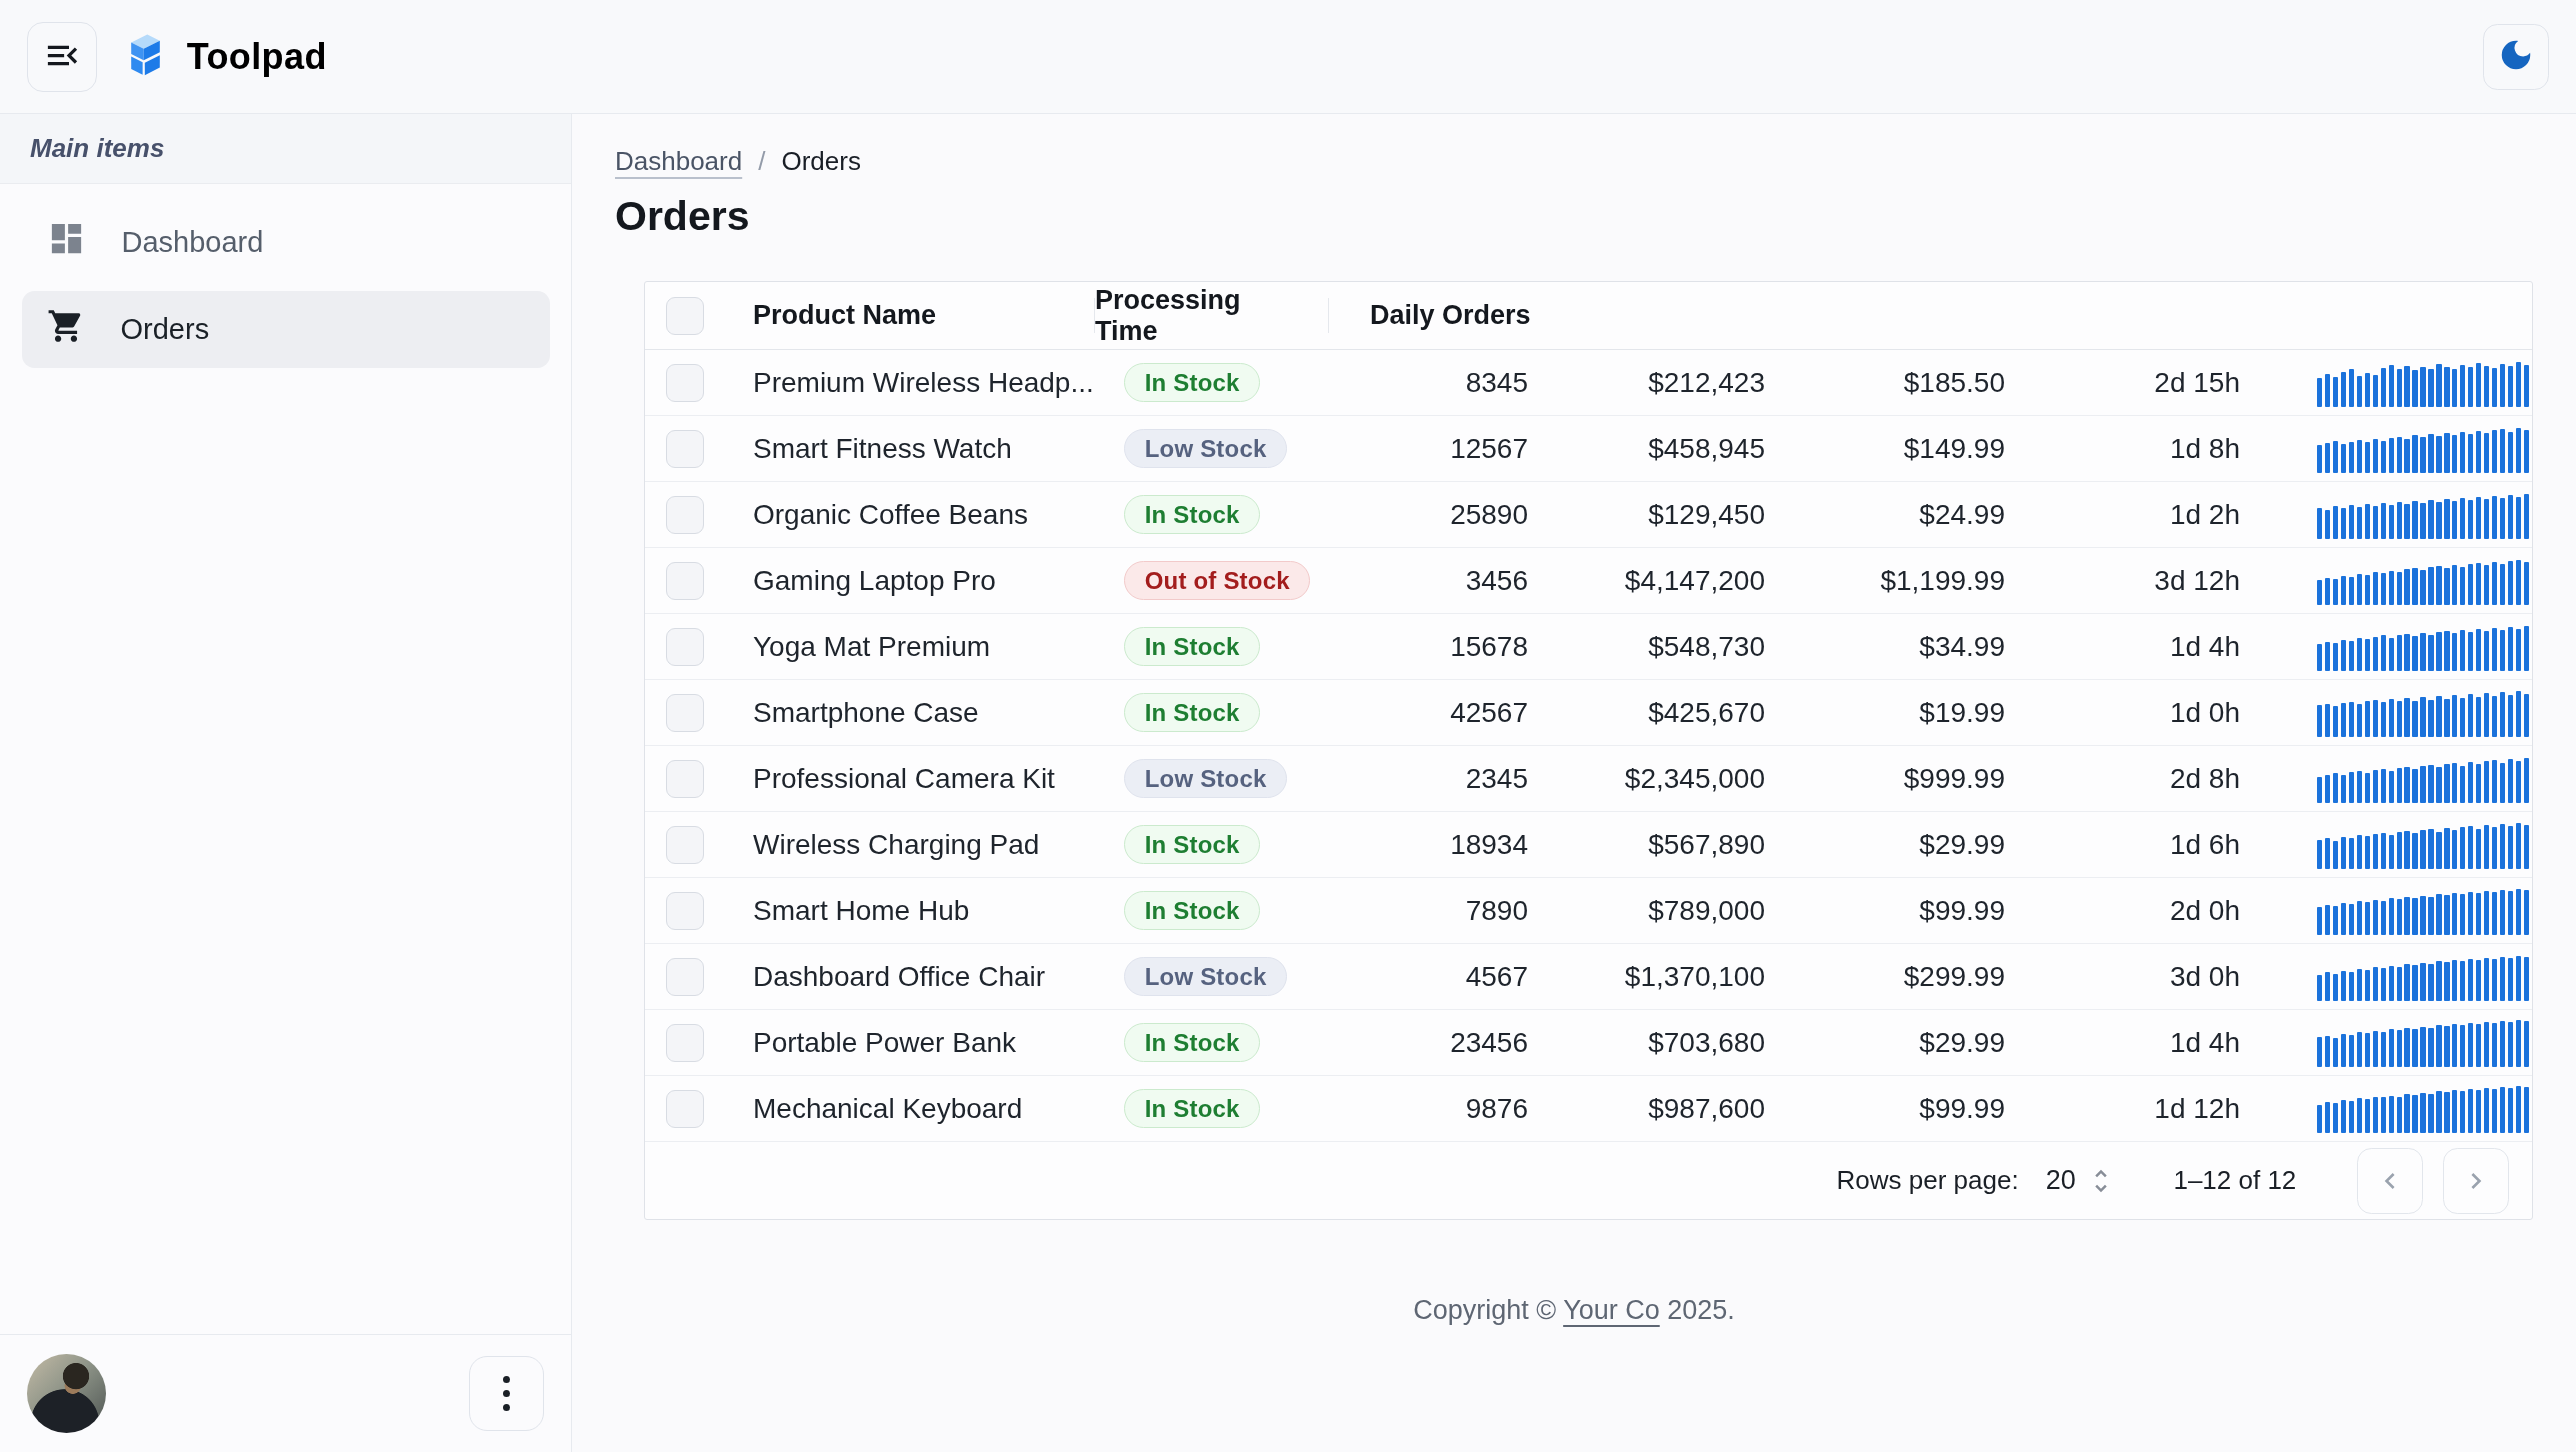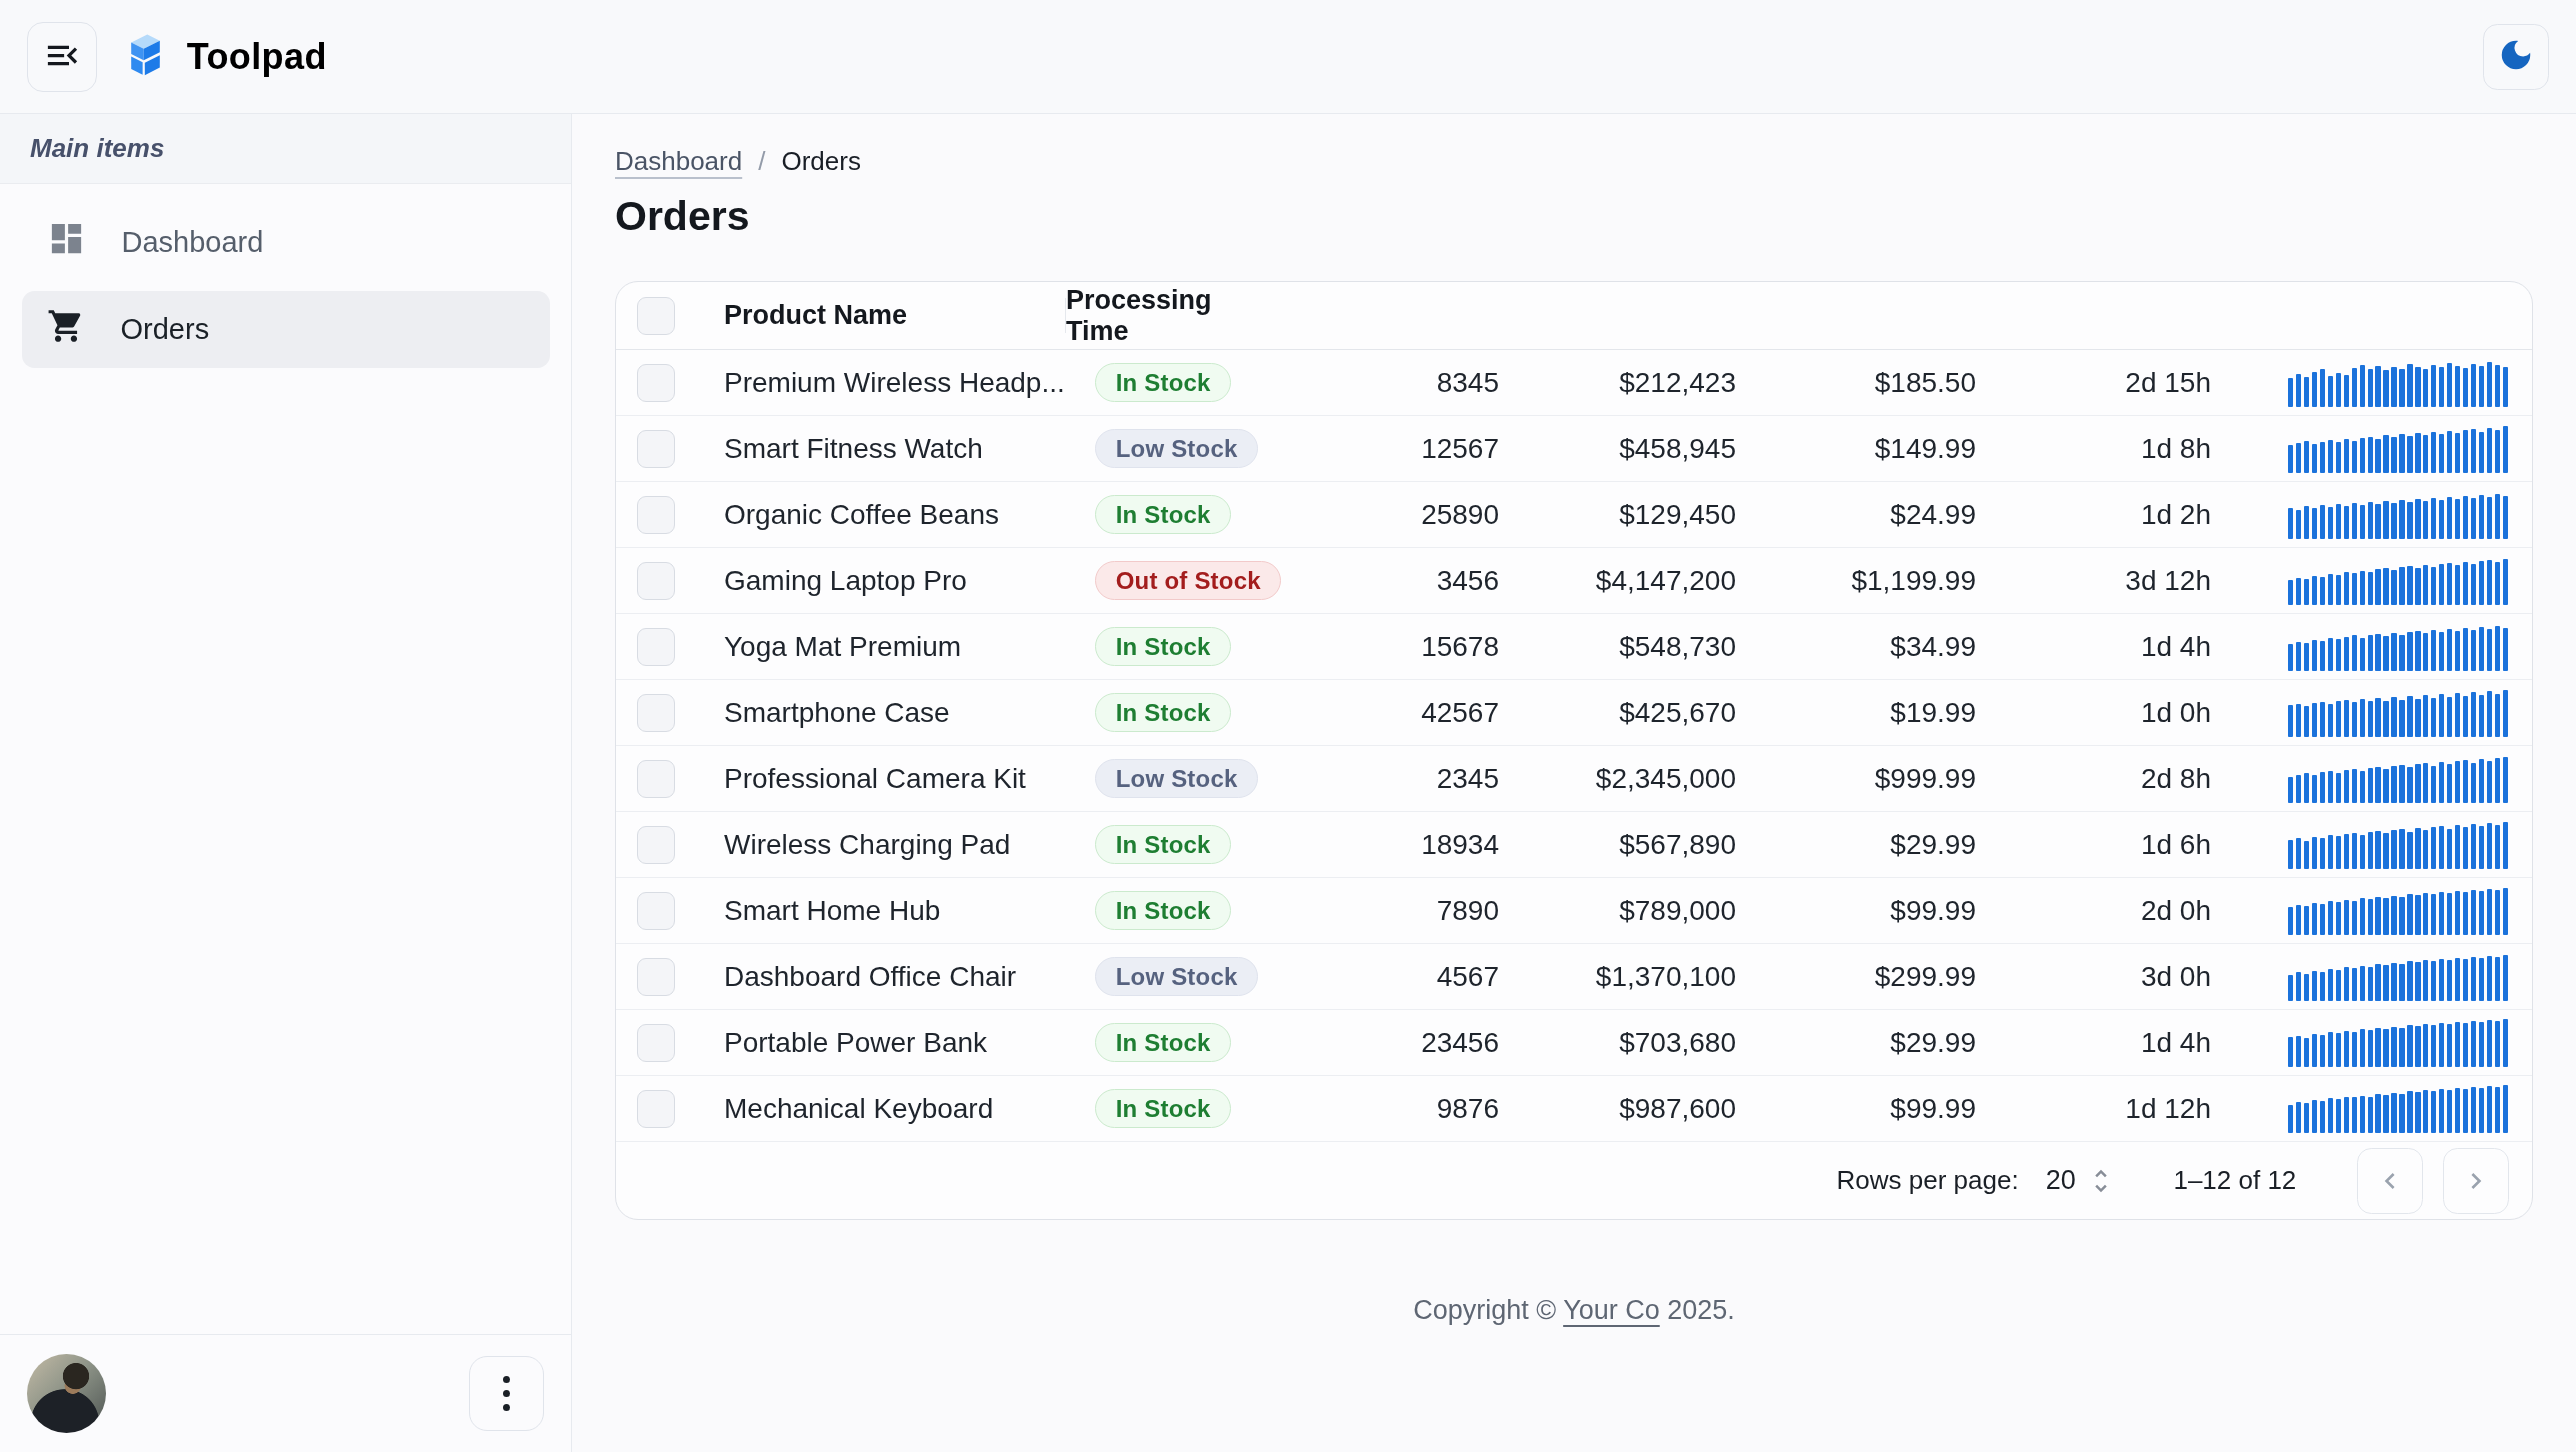--- a/index.html
+++ b/index.html
@@ -62,21 +62,21 @@
 
   
   .content{ flex:1; padding:0 43px; display:flex; flex-direction:column; overflow:hidden; }
   .breadcrumb{ margin-top:32px; display:flex; align-items:center; gap:16px; font-size:26px; }
   .crumb-link{ color:#4A5466; text-decoration:underline; text-underline-offset:7.2px; text-decoration-color:#B9C0CC; cursor:pointer; }
   .crumb-sep{ color:#939BA9; }
   .crumb-current{ color:#191E26; }
   .page-title{ margin:16px 0 0; font-size:41px; font-weight:700; color:#14181E; }
 
   
-  .table-card{ margin-top:41px; background:#FDFDFE; border:0.9px solid #DFE2E8; border-radius:23px; overflow:hidden; }
+  .table-card{ margin-top:41px; background:#FDFDFE; border:0.9px solid #DFE2E8; border-radius:3px; overflow:hidden;margin-left:29px; }
   .grid-row{ display:grid; grid-template-columns:79px 371px 234px 231px 237px 240px 239px 1fr; align-items:center; }
   .thead{ height:68px; border-bottom:0.9px solid #E3E6EB; font-size:27px; font-weight:700; color:#14181E; }
   .th{ position:relative; height:100%; display:flex; align-items:center; }
   .th:not(:last-child)::after{
     content:""; position:absolute; right:0; top:24%; height:52%; width:0.9px; background:#E5E8ED;
   }
   .th--left{ padding-left:29px; }
   .th--right{ justify-content:flex-end; padding-right:32px; }
   .cell--check{ display:flex; align-items:center; justify-content:center; height:100%; }
   .checkbox{ width:38px; height:38px; border-radius:9px; border:1.8px solid #D8DCE3; background:#F4F5F8; cursor:pointer; }
@@ -186,20 +186,23 @@
       <div class="grid-row thead">
         <div class="cell--check">
           <div class="checkbox"></div>
         </div>
         <div class="th th--left">
             <span>Product Name</span>
           </div>
         <div class="th th--right">
             <span>Processing Time</span>
           </div>
+        <div class="th" style="padding-left:41px;">
+            <span>Daily Orders</span>
+          </div>
       </div>
 
       <div>
   <div class="grid-row trow">
     <div class="cell--check">
       <div class="checkbox"></div>
     </div>
     <div class="cell--left">Premium Wireless Headp...</div>
     <div class="cell--left"><span class="chip chip--in">In Stock</span></div>
     <div class="cell--right">8345</div>

